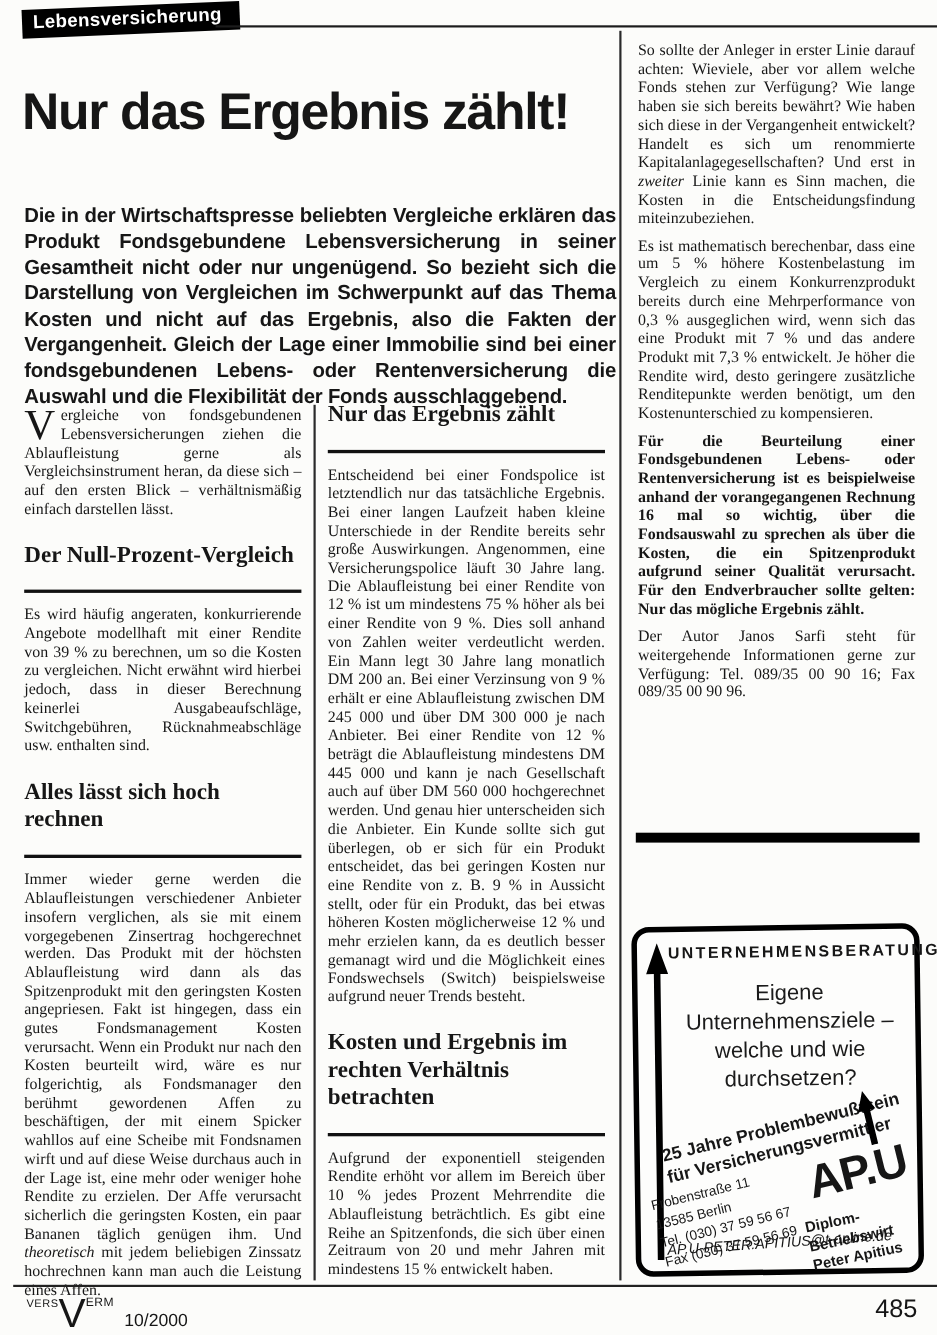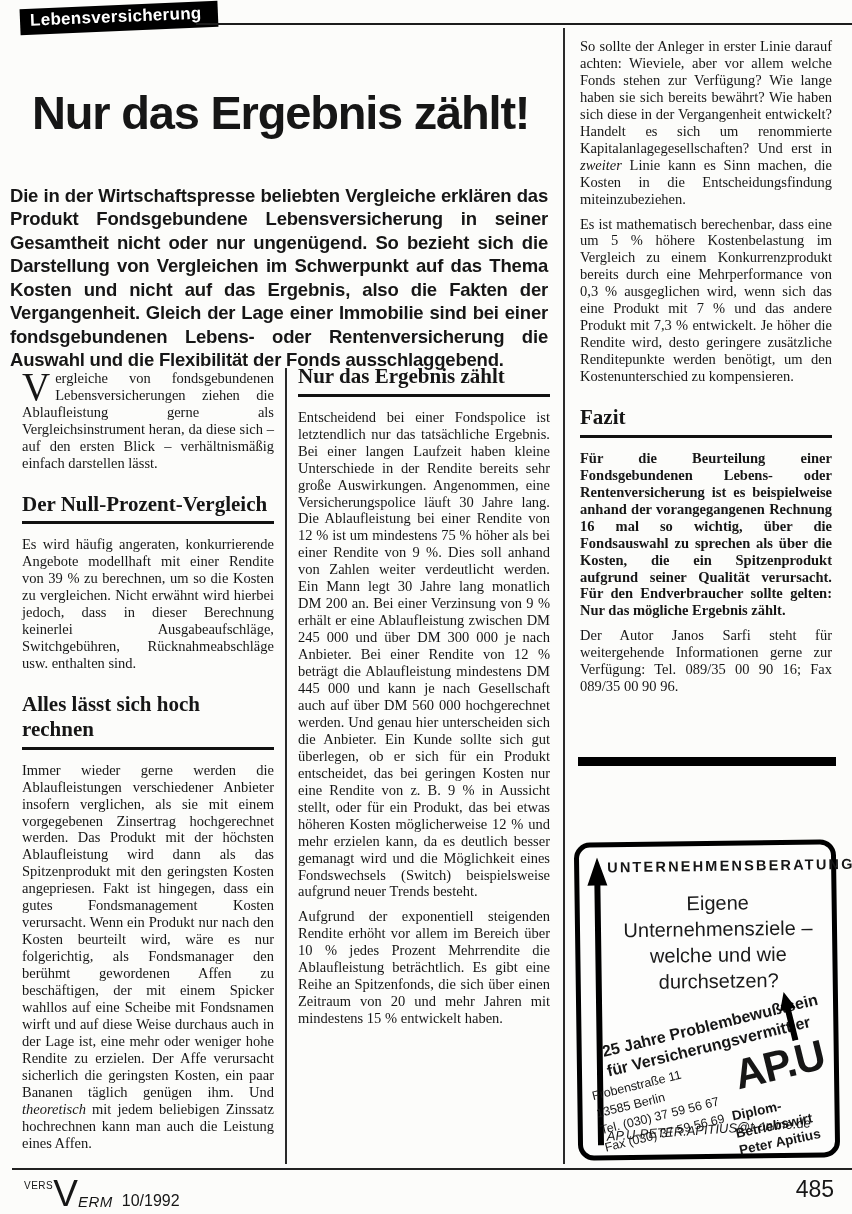--- a/index.html
+++ b/index.html
@@ -14,43 +14,43 @@
     padding:2px 16px 4px 10px;transform:rotate(-2.4deg);
     font-family:"Liberation Sans",sans-serif;font-weight:bold;font-size:17px;
     letter-spacing:.3px;
   }
   .top-rule{position:absolute;left:196px;top:23px;right:0;height:2px;background:#1c1c1c;}
   .kicker{
     position:absolute;left:22px;top:42px;width:540px;
     font-size:26px;letter-spacing:.5px;
   }
   .headline{
-    position:absolute;left:20px;top:76px;width:545px;margin:12px;
+    position:absolute;left:20px;top:76px;width:545px;margin:0;
     font-family:"Liberation Sans",sans-serif;font-weight:900;font-size:47px;
     letter-spacing:-1.2px;line-height:1.05;
   }
   .byline{position:absolute;left:22px;top:156px;font-size:19px;}
   .byline .sq{
     display:inline-block;width:13px;height:13px;background:#000;
     margin-right:8px;vertical-align:-1px;
   }
   .lead{
-    position:absolute;left:10px;top:184px;width:538px;
+    position:absolute;left:22px;top:184px;width:538px;
     font-family:"Liberation Sans",sans-serif;font-weight:bold;
     font-size:18.5px;line-height:1.27;text-align:justify;letter-spacing:-.2px;
   }
   
   .col{position:absolute;text-align:justify;font-size:14.5px;line-height:1.17;}
   .col1{left:22px;top:370px;width:252px;}
   .col2{left:298px;top:364px;width:252px;}
   .col3{left:580px;top:38px;width:252px;}
   .col p{margin:0 0 8px 0;}
   .col h2{
     font-size:21px;line-height:1.18;margin:20px 0 12px 0;
-    padding-bottom:5px;border-bottom:3px solid #111;
+    padding-bottom:20px;border-bottom:3px solid #111;
     text-align:left;font-weight:bold;
   }
   .col2 h2:first-child, .col h2.first{margin-top:0;}
   .dropcap{
     float:left;font-size:39px;line-height:30px;padding:2px 5px 0 0;font-weight:400;
   }
   .divider{position:absolute;width:2px;background:#2a2a2a;}
   .divider1{left:285px;top:368px;height:796px;}
   .divider2{left:563px;top:28px;height:1136px;}
   .fazit-para{font-weight:bold;}
@@ -93,21 +93,21 @@
     transform:rotate(-3deg);font-style:italic;font-size:13px;
   }
   
   .footer-rule{position:absolute;left:12px;right:0;top:1168px;height:2px;background:#222;}
   .f-brand{
     position:absolute;left:24px;top:1178px;display:flex;align-items:flex-start;
     font-family:"Liberation Sans",sans-serif;
   }
   .f-pre{font-size:10px;letter-spacing:.5px;margin-top:2px;text-align:right;}
   .f-v{font-size:37px;line-height:.85;font-weight:400;}
-  .f-post{font-size:15px;letter-spacing:.5px;margin-top:15px;font-style:italic;}
+  .f-post{font-size:11px;letter-spacing:.5px;}
   .f-issue{font-size:16px;margin-top:14px;margin-left:9px;}
   .page-num{
     position:absolute;right:18px;top:1176px;
     font-family:"Liberation Sans",sans-serif;font-size:23px;text-align:right;
   }
 </style>
 </head>
 <body>
 
 <div class="page">
@@ -131,29 +131,29 @@
     <p>Es wird häufig angeraten, konkurrierende Angebote modellhaft mit einer Rendite von 39 % zu berechnen, um so die Kosten zu vergleichen. Nicht erwähnt wird hierbei jedoch, dass in dieser Berechnung keinerlei Ausgabeaufschläge, Switchgebühren, Rücknahmeabschläge usw. enthalten sind.</p>
     <h2>Alles lässt sich hoch rechnen</h2>
     <p>
       <span>Immer wieder gerne werden die Ablaufleistungen verschiedener Anbieter insofern verglichen, als sie mit einem vorgegebenen Zinsertrag hochgerechnet werden. Das Produkt mit der höchsten Ablaufleistung wird dann als das Spitzenprodukt mit den geringsten Kosten angepriesen. Fakt ist hingegen, dass ein gutes Fondsmanagement Kosten verursacht. Wenn ein Produkt nur nach den Kosten beurteilt wird, wäre es nur folgerichtig, als Fondsmanager den berühmt gewordenen Affen zu beschäftigen, der mit einem Spicker wahllos auf eine Scheibe mit Fondsnamen wirft und auf diese Weise durchaus auch in der Lage ist, eine mehr oder weniger hohe Rendite zu erzielen. Der Affe verursacht sicherlich die geringsten Kosten, ein paar Bananen täglich genügen ihm. Und </span><em>theoretisch</em><span> mit jedem beliebigen Zinssatz hochrechnen kann man auch die Leistung eines Affen.</span>
     </p>
   </div>
 
   <div class="col col2">
     <h2 class="first">Nur das Ergebnis zählt</h2>
     <p>Entscheidend bei einer Fondspolice ist letztendlich nur das tatsächliche Ergebnis. Bei einer langen Laufzeit haben kleine Unterschiede in der Rendite bereits sehr große Auswirkungen. Angenommen, eine Versicherungspolice läuft 30 Jahre lang. Die Ablaufleistung bei einer Rendite von 12 % ist um mindestens 75 % höher als bei einer Rendite von 9 %. Dies soll anhand von Zahlen weiter verdeutlicht werden. Ein Mann legt 30 Jahre lang monatlich DM 200 an. Bei einer Verzinsung von 9 % erhält er eine Ablaufleistung zwischen DM 245 000 und über DM 300 000 je nach Anbieter. Bei einer Rendite von 12 % beträgt die Ablaufleistung mindestens DM 445 000 und kann je nach Gesellschaft auch auf über DM 560 000 hochgerechnet werden. Und genau hier unterscheiden sich die Anbieter. Ein Kunde sollte sich gut überlegen, ob er sich für ein Produkt entscheidet, das bei geringen Kosten nur eine Rendite von z. B. 9 % in Aussicht stellt, oder für ein Produkt, das bei etwas höheren Kosten möglicherweise 12 % und mehr erzielen kann, da es deutlich besser gemanagt wird und die Möglichkeit eines Fondswechsels (Switch) beispielsweise aufgrund neuer Trends besteht.</p>
+    <h2>Kosten und Ergebnis im rechten Verhältnis betrachten</h2>
     <p>Aufgrund der exponentiell steigenden Rendite erhöht vor allem im Bereich über 10 % jedes Prozent Mehrrendite die Ablaufleistung beträchtlich. Es gibt eine Reihe an Spitzenfonds, die sich über einen Zeitraum von 20 und mehr Jahren mit mindestens 15 % entwickelt haben.</p>
   </div>
 
   <div class="col col3">
     <p>
       <span>So sollte der Anleger in erster Linie darauf achten: Wieviele, aber vor allem welche Fonds stehen zur Verfügung? Wie lange haben sie sich bereits bewährt? Wie haben sich diese in der Vergangenheit entwickelt? Handelt es sich um renommierte Kapitalanlagegesellschaften? Und erst in </span><em>zweiter</em><span> Linie kann es Sinn machen, die Kosten in die Entscheidungsfindung miteinzubeziehen.</span>
     </p>
     <p>Es ist mathematisch berechenbar, dass eine um 5 % höhere Kostenbelastung im Vergleich zu einem Konkurrenzprodukt bereits durch eine Mehrperformance von 0,3 % ausgeglichen wird, wenn sich das eine Produkt mit 7 % und das andere Produkt mit 7,3 % entwickelt. Je höher die Rendite wird, desto geringere zusätzliche Renditepunkte werden benötigt, um den Kostenunterschied zu kompensieren.</p>
-    <h2>Fazit</h2>
     <p class="fazit-para">Für die Beurteilung einer Fondsgebundenen Lebens- oder Rentenversicherung ist es beispielweise anhand der vorangegangenen Rechnung 16 mal so wichtig, über die Fondsauswahl zu sprechen als über die Kosten, die ein Spitzenprodukt aufgrund seiner Qualität verursacht. Für den Endverbraucher sollte gelten: Nur das mögliche Ergebnis zählt.</p>
     <p>Der Autor Janos Sarfi steht für weitergehende Informationen gerne zur Verfügung: Tel. 089/35 00 90 16; Fax 089/35 00 90 96.</p>
   </div>
 
   <div class="black-bar"></div>
 
   <div class="ad">
     <svg class="ad-arrow" width="22" height="288" viewBox="0 0 22 288">
       <polygon points="11,0 21,28 14,28 14,288 8,288 8,28 1,28" fill="#000"></polygon>
     </svg>
@@ -177,17 +177,17 @@
       <div>Peter Apitius</div>
     </div>
     <div class="ad-email">AP.U-PETER.APITIUS@t-online.de</div>
   </div>
 
   <div class="footer-rule"></div>
   <div class="f-brand">
     <span class="f-pre">VERS</span>
     <span class="f-v">V</span>
     <span class="f-post">ERM</span>
-    <span class="f-issue">10/1992</span>
+    <span class="f-issue">10/2000</span>
   </div>
   <div class="page-num">485</div>
 
 </div>
 
 </body></html>

